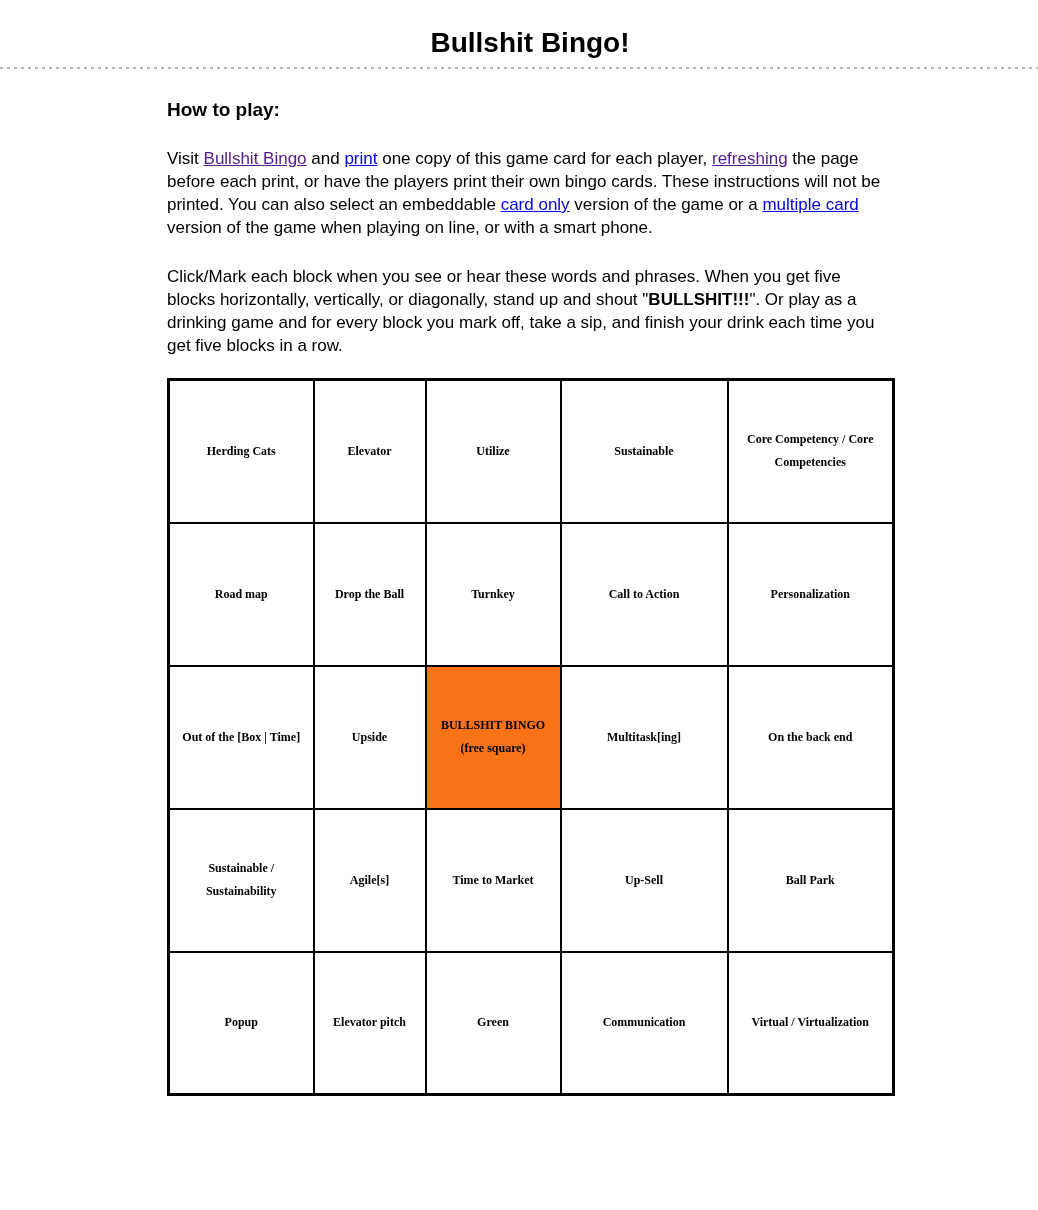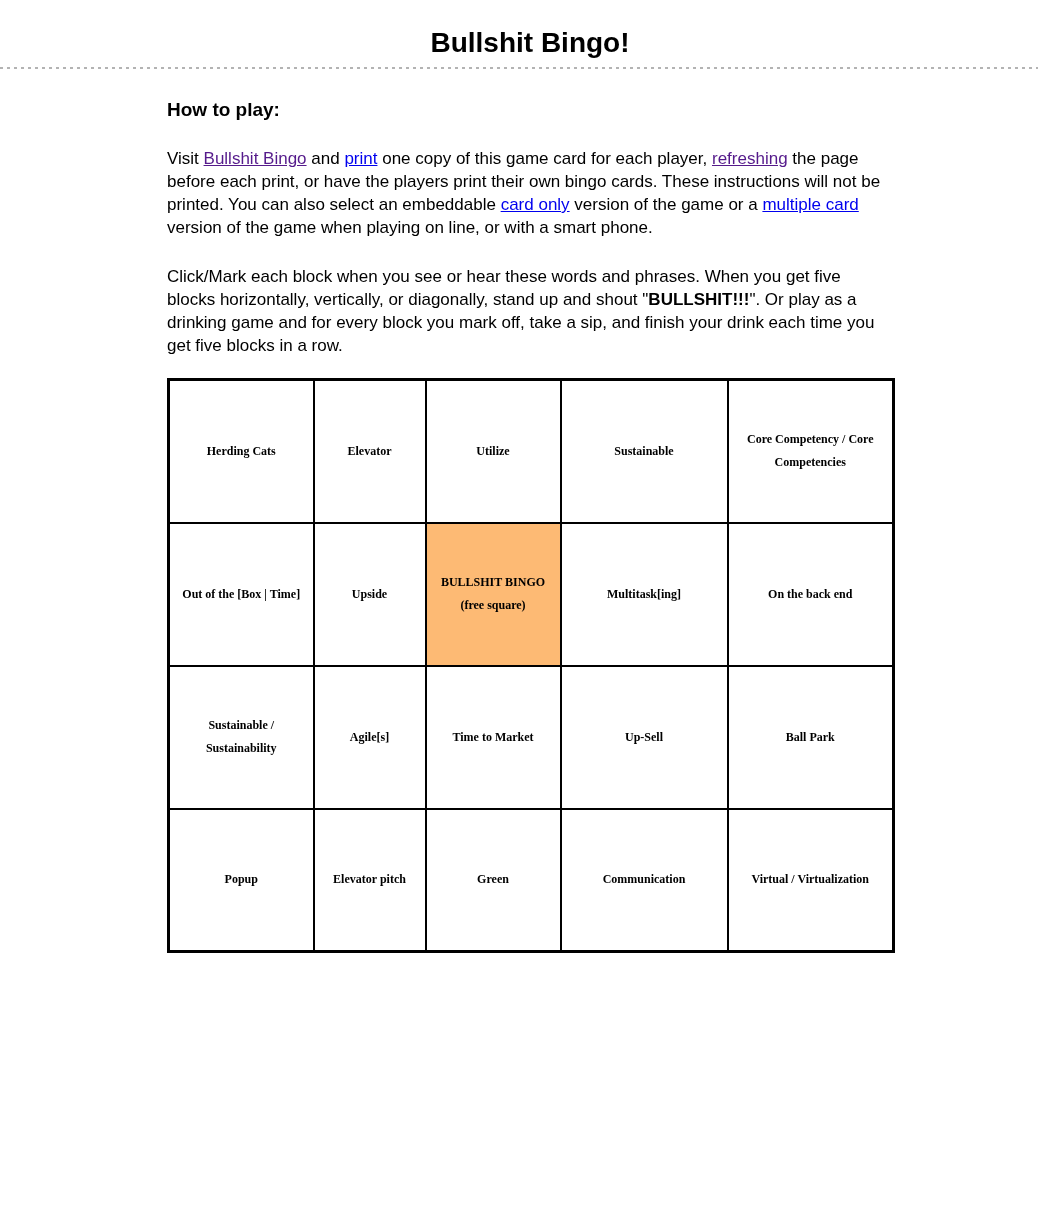--- a/index.html
+++ b/index.html
@@ -97,23 +97,30 @@
       </colgroup>
       <tbody>
           <tr>
             <td>Herding Cats</td>
             <td>Elevator</td>
             <td>Utilize</td>
             <td>Sustainable</td>
             <td>Core Competency / Core Competencies</td>
           </tr>
           <tr>
+            <td>Road map</td>
+            <td>Drop the Ball</td>
+            <td>Turnkey</td>
+            <td>Call to Action</td>
+            <td>Personalization</td>
+          </tr>
+          <tr>
             <td>Out of the [Box | Time]</td>
             <td>Upside</td>
-            <td style="background: #fdba74;">BULLSHIT BINGO (free square)</td>
+            <td style="background: #f97316;">BULLSHIT BINGO (free square)</td>
             <td>Multitask[ing]</td>
             <td>On the back end</td>
           </tr>
           <tr>
             <td>Sustainable / Sustainability</td>
             <td>Agile[s]</td>
             <td>Time to Market</td>
             <td>Up-Sell</td>
             <td>Ball Park</td>
           </tr>

